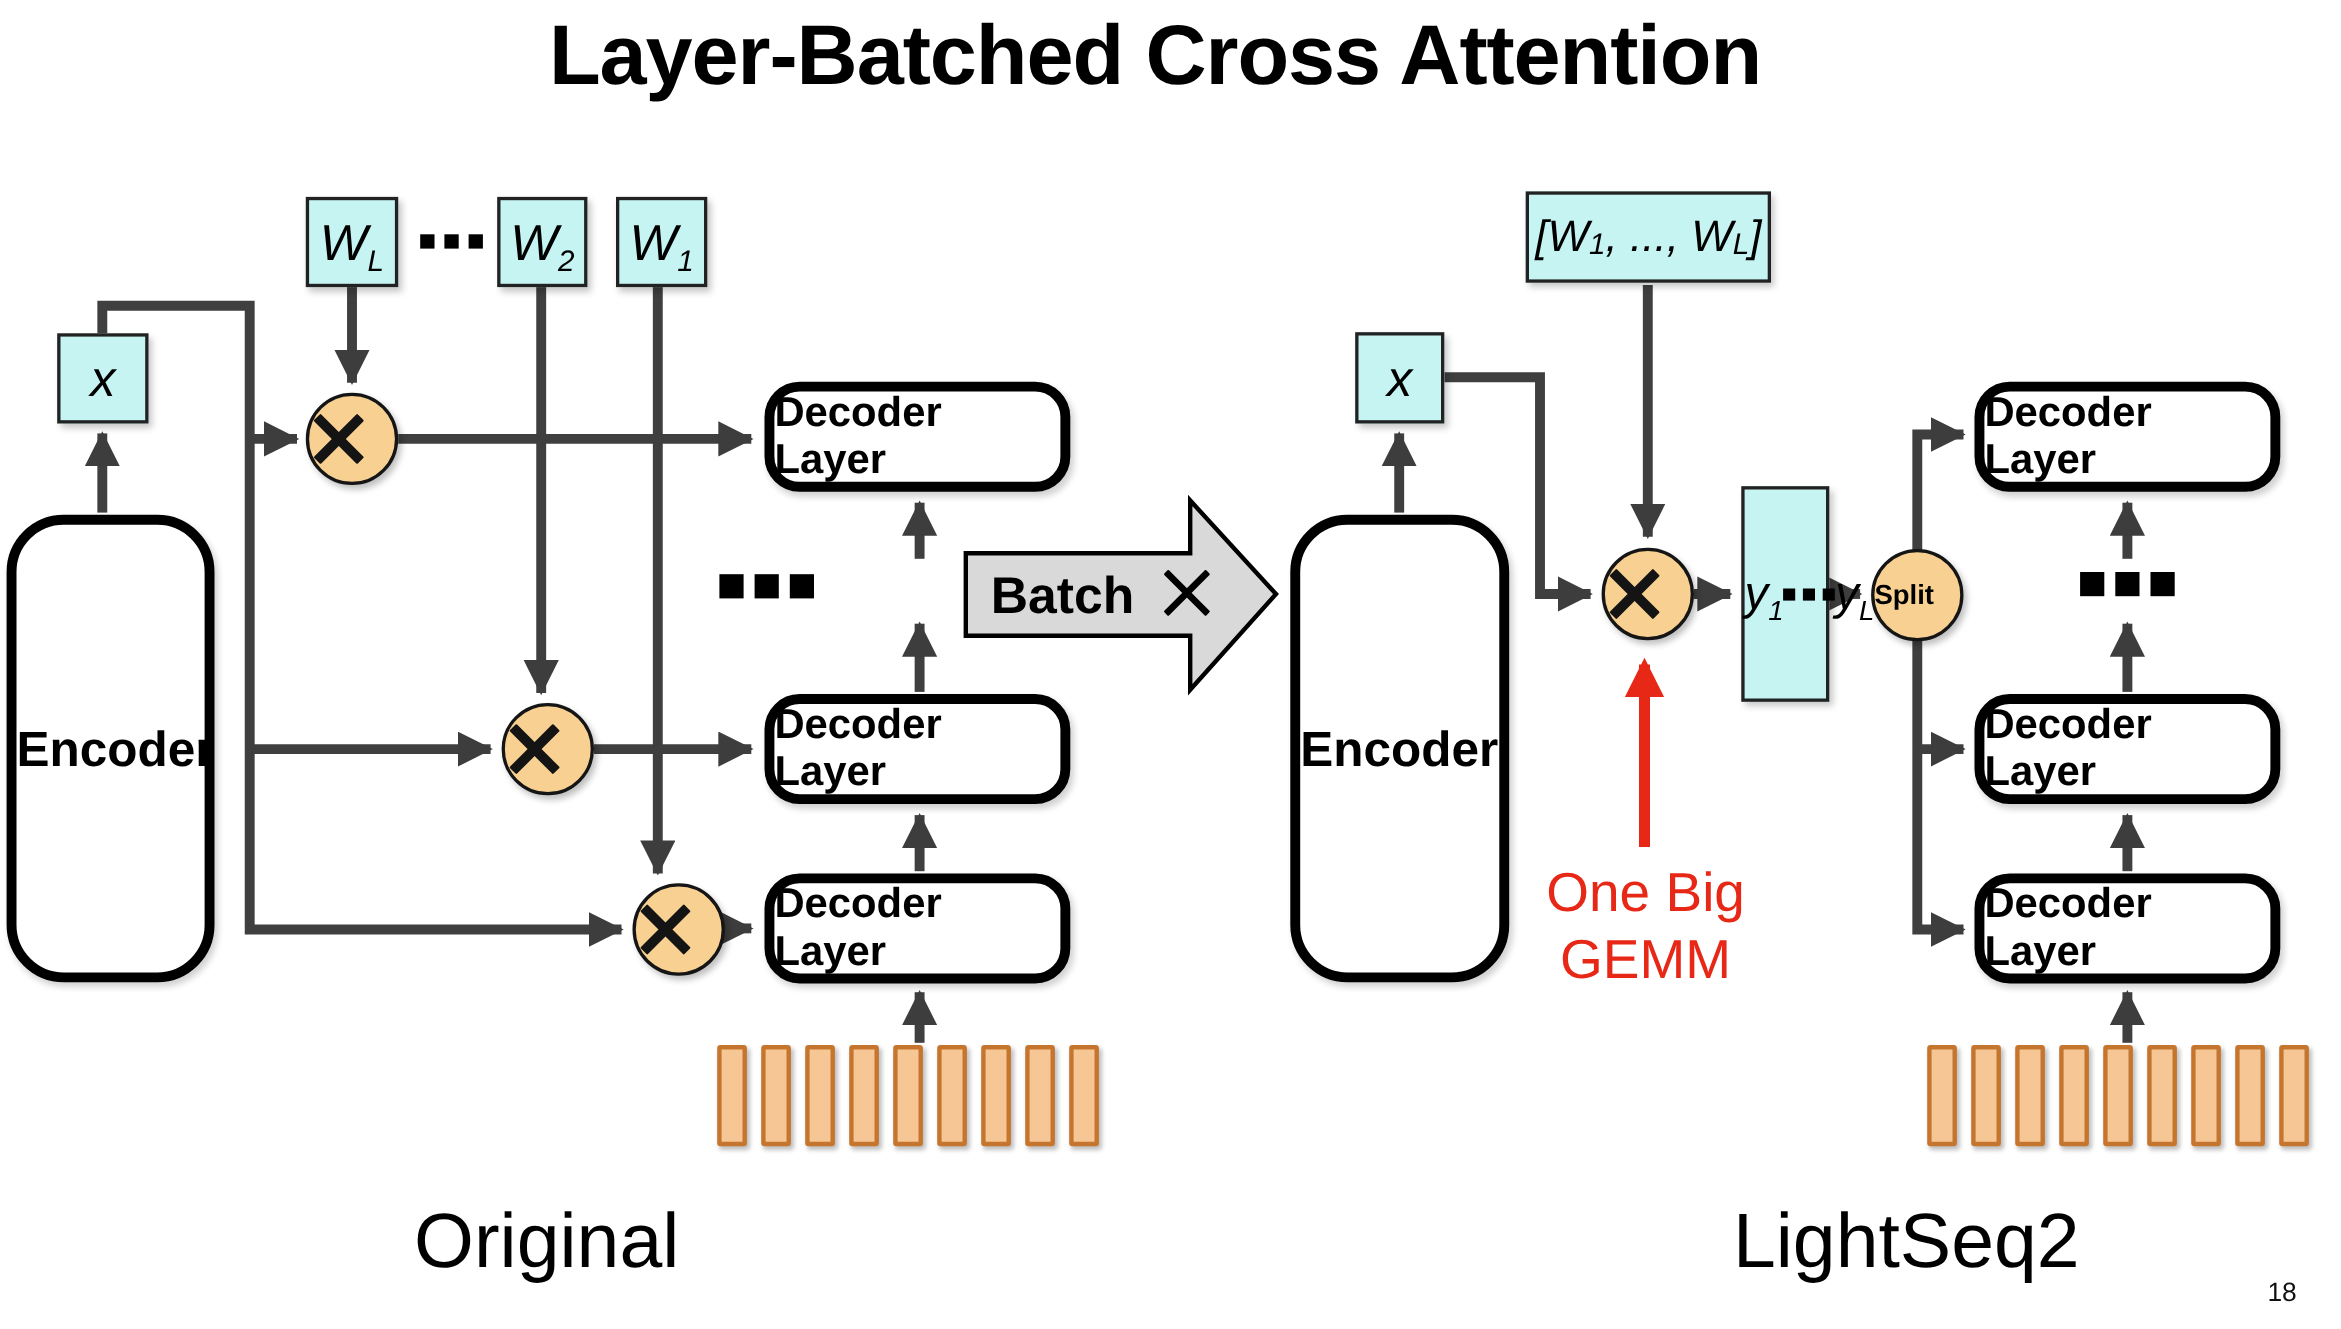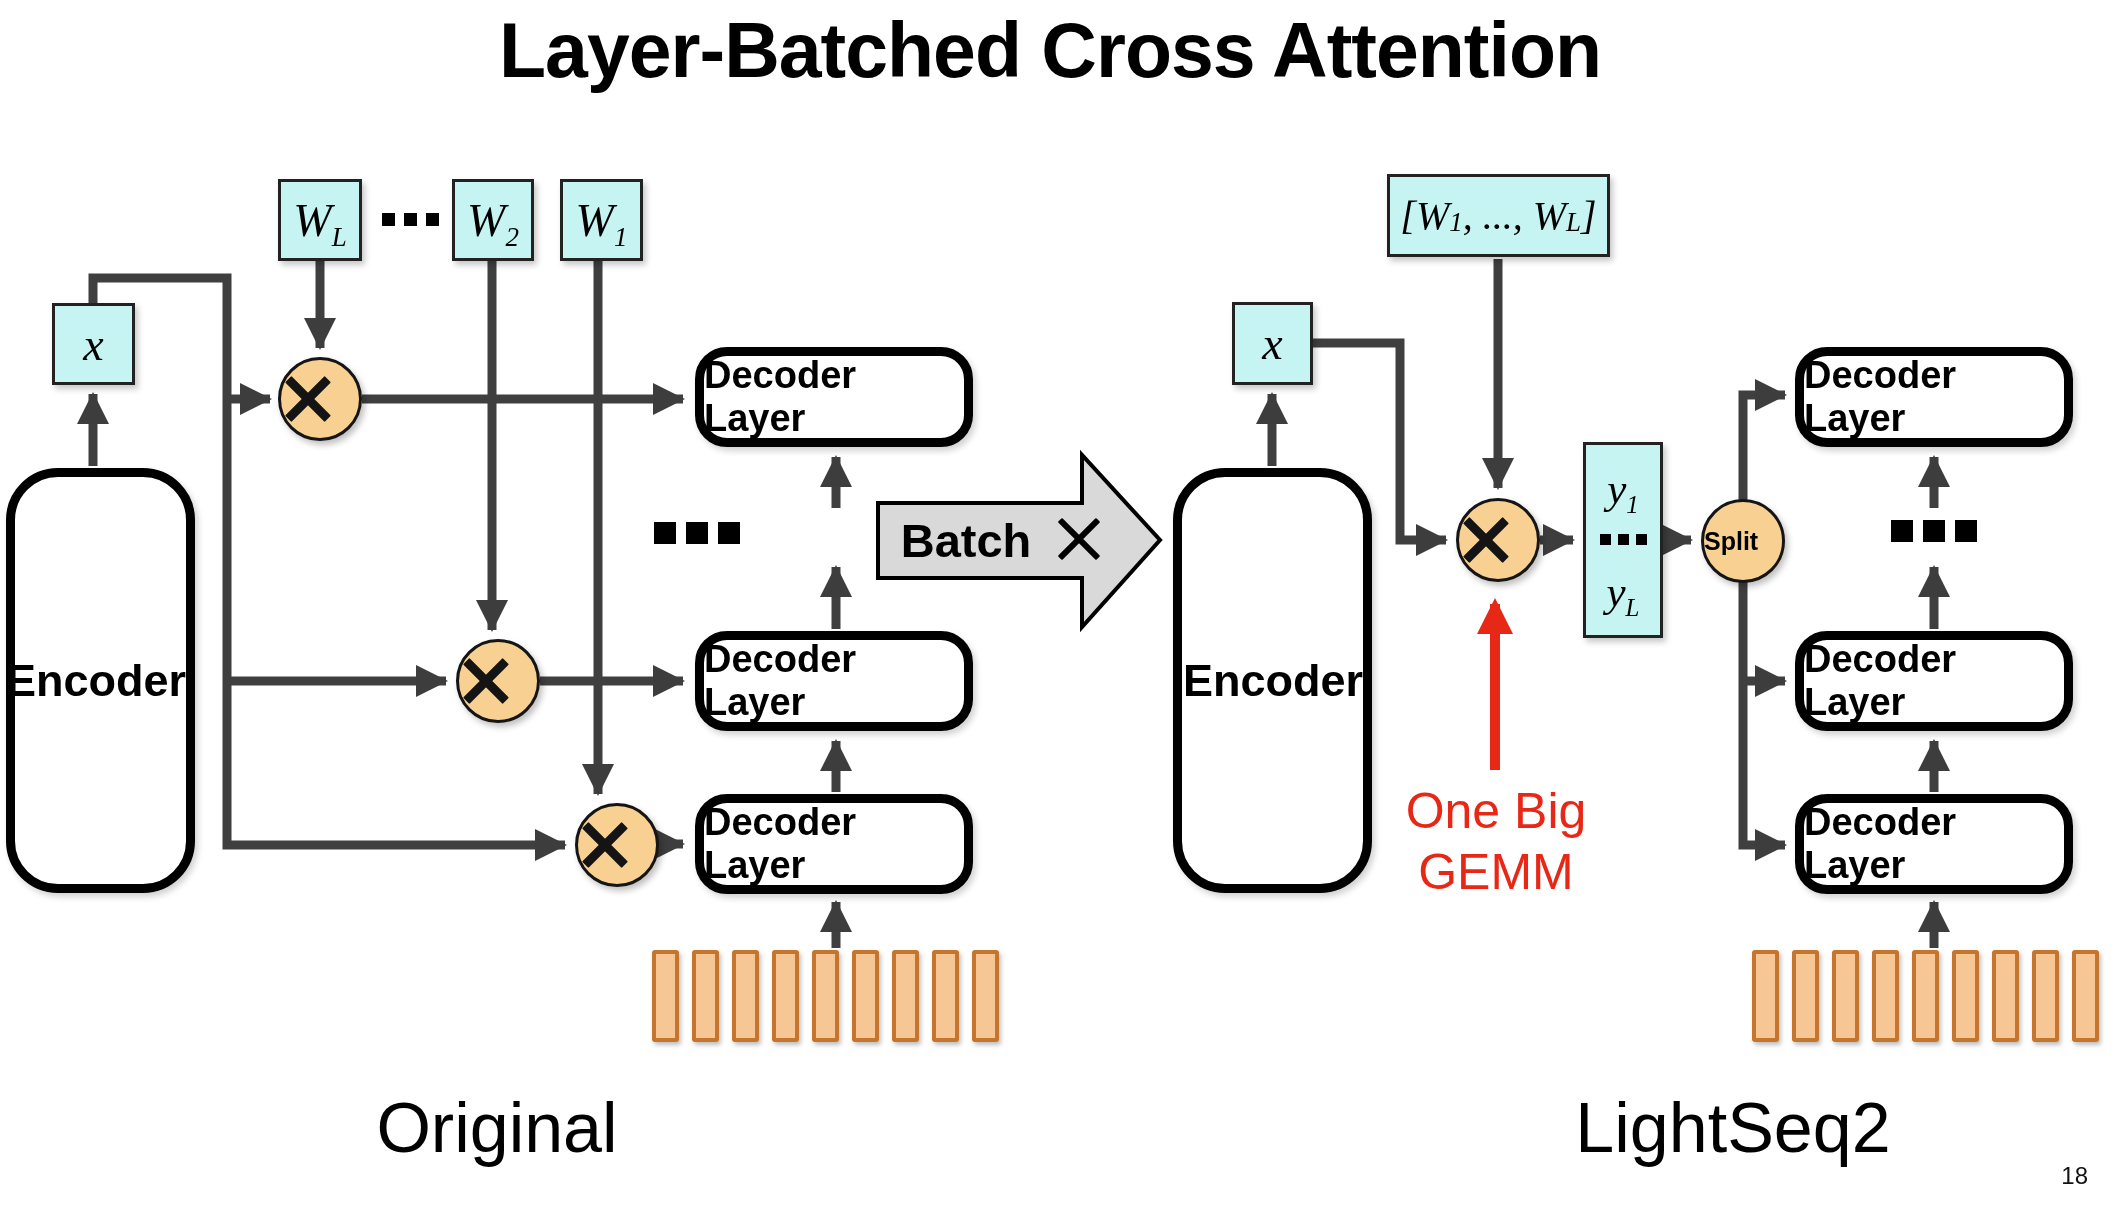--- a/index.html
+++ b/index.html
@@ -11,28 +11,28 @@
   #title{
     left:0;top:6px;width:2128px;box-sizing:border-box;padding-right:28px;
     text-align:center;font-size:77px;font-weight:700;letter-spacing:-1px;
   }
   svg.connectors{position:absolute;left:0;top:0;}
   
   .cyan-box{
     background:#c6f4f3;border:3px solid #222;box-sizing:border-box;
     display:flex;align-items:center;justify-content:center;
     box-shadow:3px 4px 6px rgba(0,0,0,.22);
-    font-family:Liberation Serif, serif;font-style:italic;font-size:46px;
+    font-family:Liberation Sans, sans-serif;font-style:italic;font-size:46px;
   }
   .cyan-box sub{font-size:27px;font-style:italic;line-height:0;transform:translateY(6px);}
   .cyan-box .mseg{white-space:pre;}
   
   .round-box{
     background:#fff;border:9px solid #000;box-sizing:border-box;
-    display:flex;align-items:center;justify-content:flex-end;
+    display:flex;align-items:center;justify-content:flex-start;
     font-weight:700;box-shadow:3px 4px 6px rgba(0,0,0,.18);
   }
   .encoder{border-radius:52px;font-size:45px;}
   .decoder{border-radius:32px;font-size:38px;}
   
   .circle{
     background:#f8d192;border:3px solid #151515;border-radius:50%;box-sizing:border-box;
     display:flex;align-items:center;justify-content:flex-start;
     box-shadow:3px 4px 6px rgba(0,0,0,.25);
   }
@@ -52,21 +52,21 @@
   .dots i:last-child{margin-right:0;}
   
   .bars{display:flex;}
   .bars i{
     width:27px;height:92px;margin-right:13px;flex:none;box-sizing:border-box;
     background:#f6c795;border:4px solid #c5752e;border-radius:3px;
     box-shadow:2px 3px 4px rgba(0,0,0,.25);
   }
   .bars i:last-child{margin-right:0;}
   
-  .ybox{flex-direction:column;justify-content:space-around;padding:8px 0;font-size:43px;}
+  .ybox{flex-direction:row;justify-content:space-around;padding:8px 0;font-size:43px;}
   .ybox sub{font-size:25px;}
   
   #batch-text{left:886px;top:505px;width:160px;height:70px;display:flex;align-items:center;justify-content:center;font-size:47px;font-weight:700;}
   #batch-x{left:1053px;top:513px;}
   
   .red-note{color:#e82817;text-align:center;font-size:50px;line-height:61px;font-weight:400;}
   .caption{font-size:70px;text-align:center;}
   #page-num{font-size:24px;color:#111;}
 </style>
 </head>

